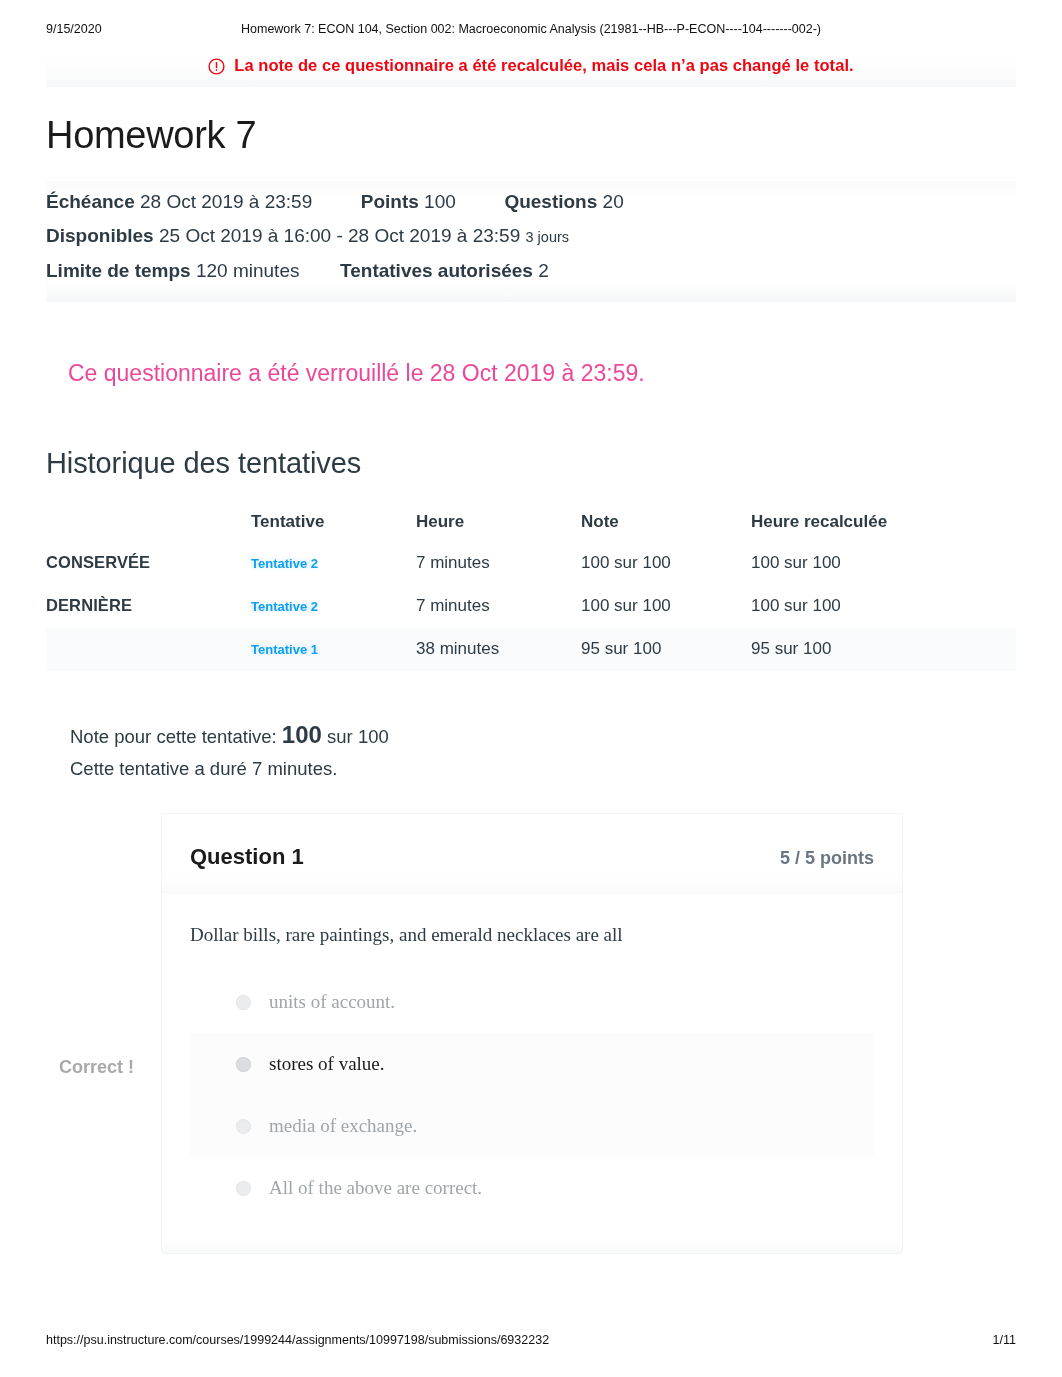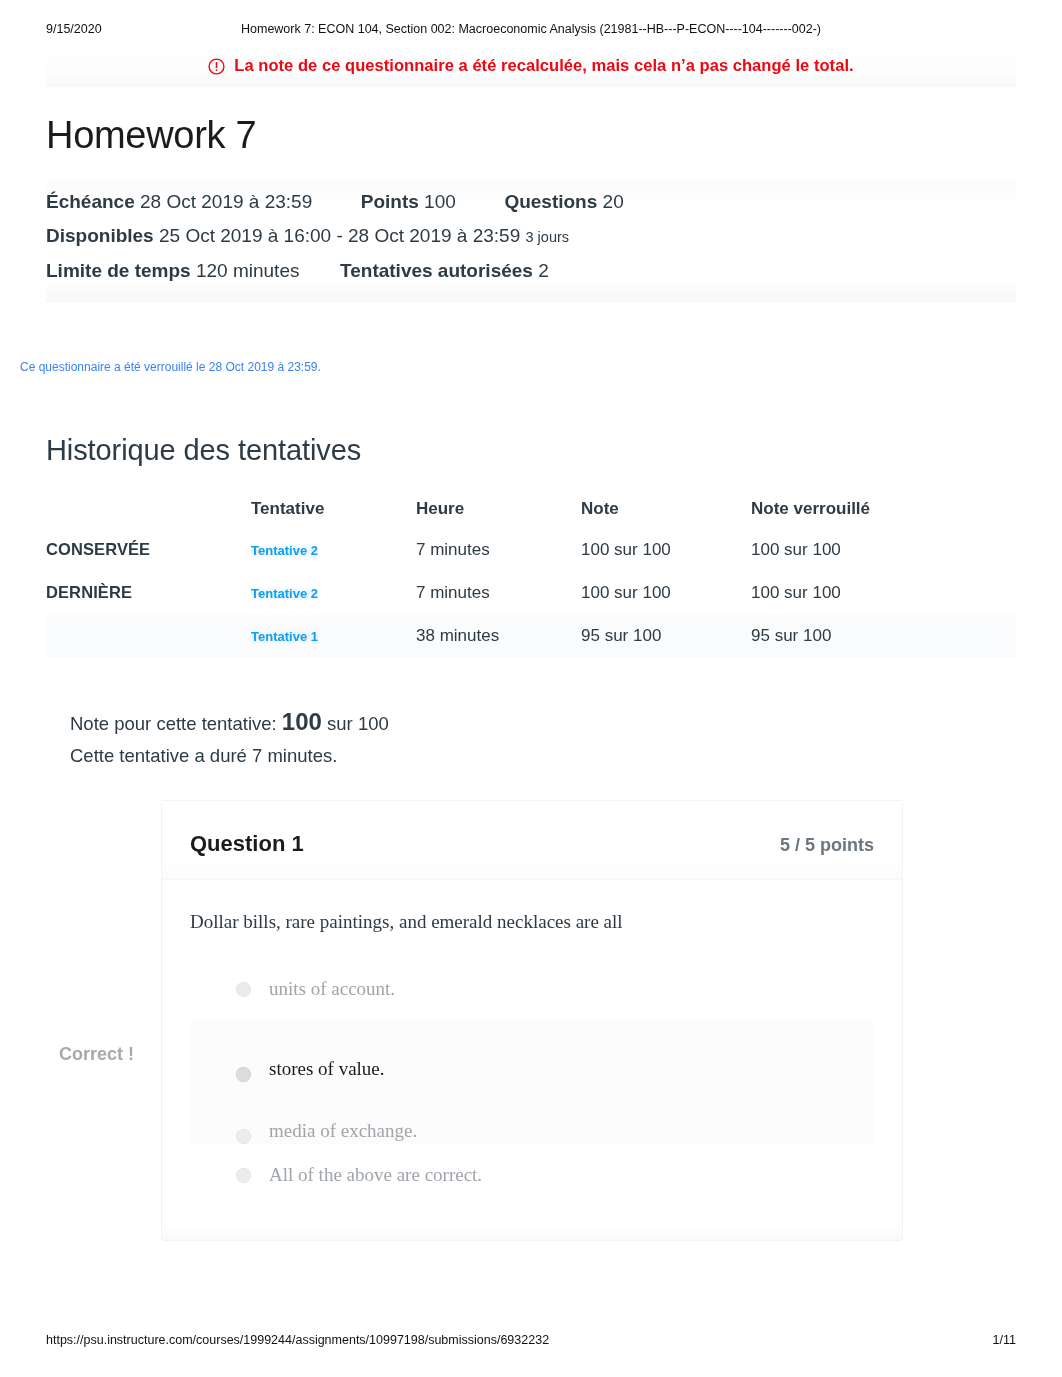--- a/index.html
+++ b/index.html
@@ -113,23 +113,23 @@
     white-space: nowrap;
   }
   .meta-line .lbl { font-weight: bold; }
   .meta-line .val { font-weight: normal; }
   .meta-gap-lg { display: inline-block; width: 38px; }
   .meta-gap-md { display: inline-block; width: 30px; }
   .meta-sub { font-size: 14.5px; }
 
   
   .locked {
-    margin: 58px 0 0 20px;
-    font-size: 12px;
-    color: #3b82f6;
+    margin: 58px 0 0 68px;
+    font-size: 23px;
+    color: #ec4899;
   }
 
   
   .section-heading {
     margin: 60px 0 0 46px;
     font-size: 29px;
     font-weight: normal;
     color: #2d3b45;
     letter-spacing: -0.1px;
   }
@@ -250,21 +250,21 @@
     display: flex;
     align-items: center;
     gap: 18px;
     height: 62px;
     padding-left: 46px;
     font-family: "Liberation Serif", serif;
     font-size: 19px;
     color: #9fa5aa;
   }
   .answer.selected { color: #1b1b1b; }
-  .answer.shaded { background: #fcfcfd; align-items: flex-end; }
+  .answer.shaded { background: #fcfcfd; }
   .radio {
     flex: 0 0 auto;
     width: 15px;
     height: 15px;
     border-radius: 50%;
     background: #ebecee;
     box-shadow: inset 0 0 0 1px #e6e7e9;
     filter: blur(0.6px);
   }
   .answer.selected .radio {
@@ -353,21 +353,21 @@
     <h2 class="section-heading">Historique des tentatives</h2>
 
     <div class="attempts-wrap">
       <table class="attempts">
         <thead>
           <tr>
             <th class="col-kept"></th>
             <th class="col-att">Tentative</th>
             <th class="col-time">Heure</th>
             <th class="col-score">Note</th>
-            <th class="col-resc">Note verrouillé</th>
+            <th class="col-resc">Heure recalculée</th>
           </tr>
         </thead>
         <tbody>
           <tr>
             <td><span class="kept-label">CONSERVÉE</span></td>
             <td><a class="attempt-link" href="#">Tentative 2</a></td>
             <td class="cell-plain">7 minutes</td>
             <td class="cell-plain">100 sur 100</td>
             <td class="cell-plain">100 sur 100</td>
           </tr>

